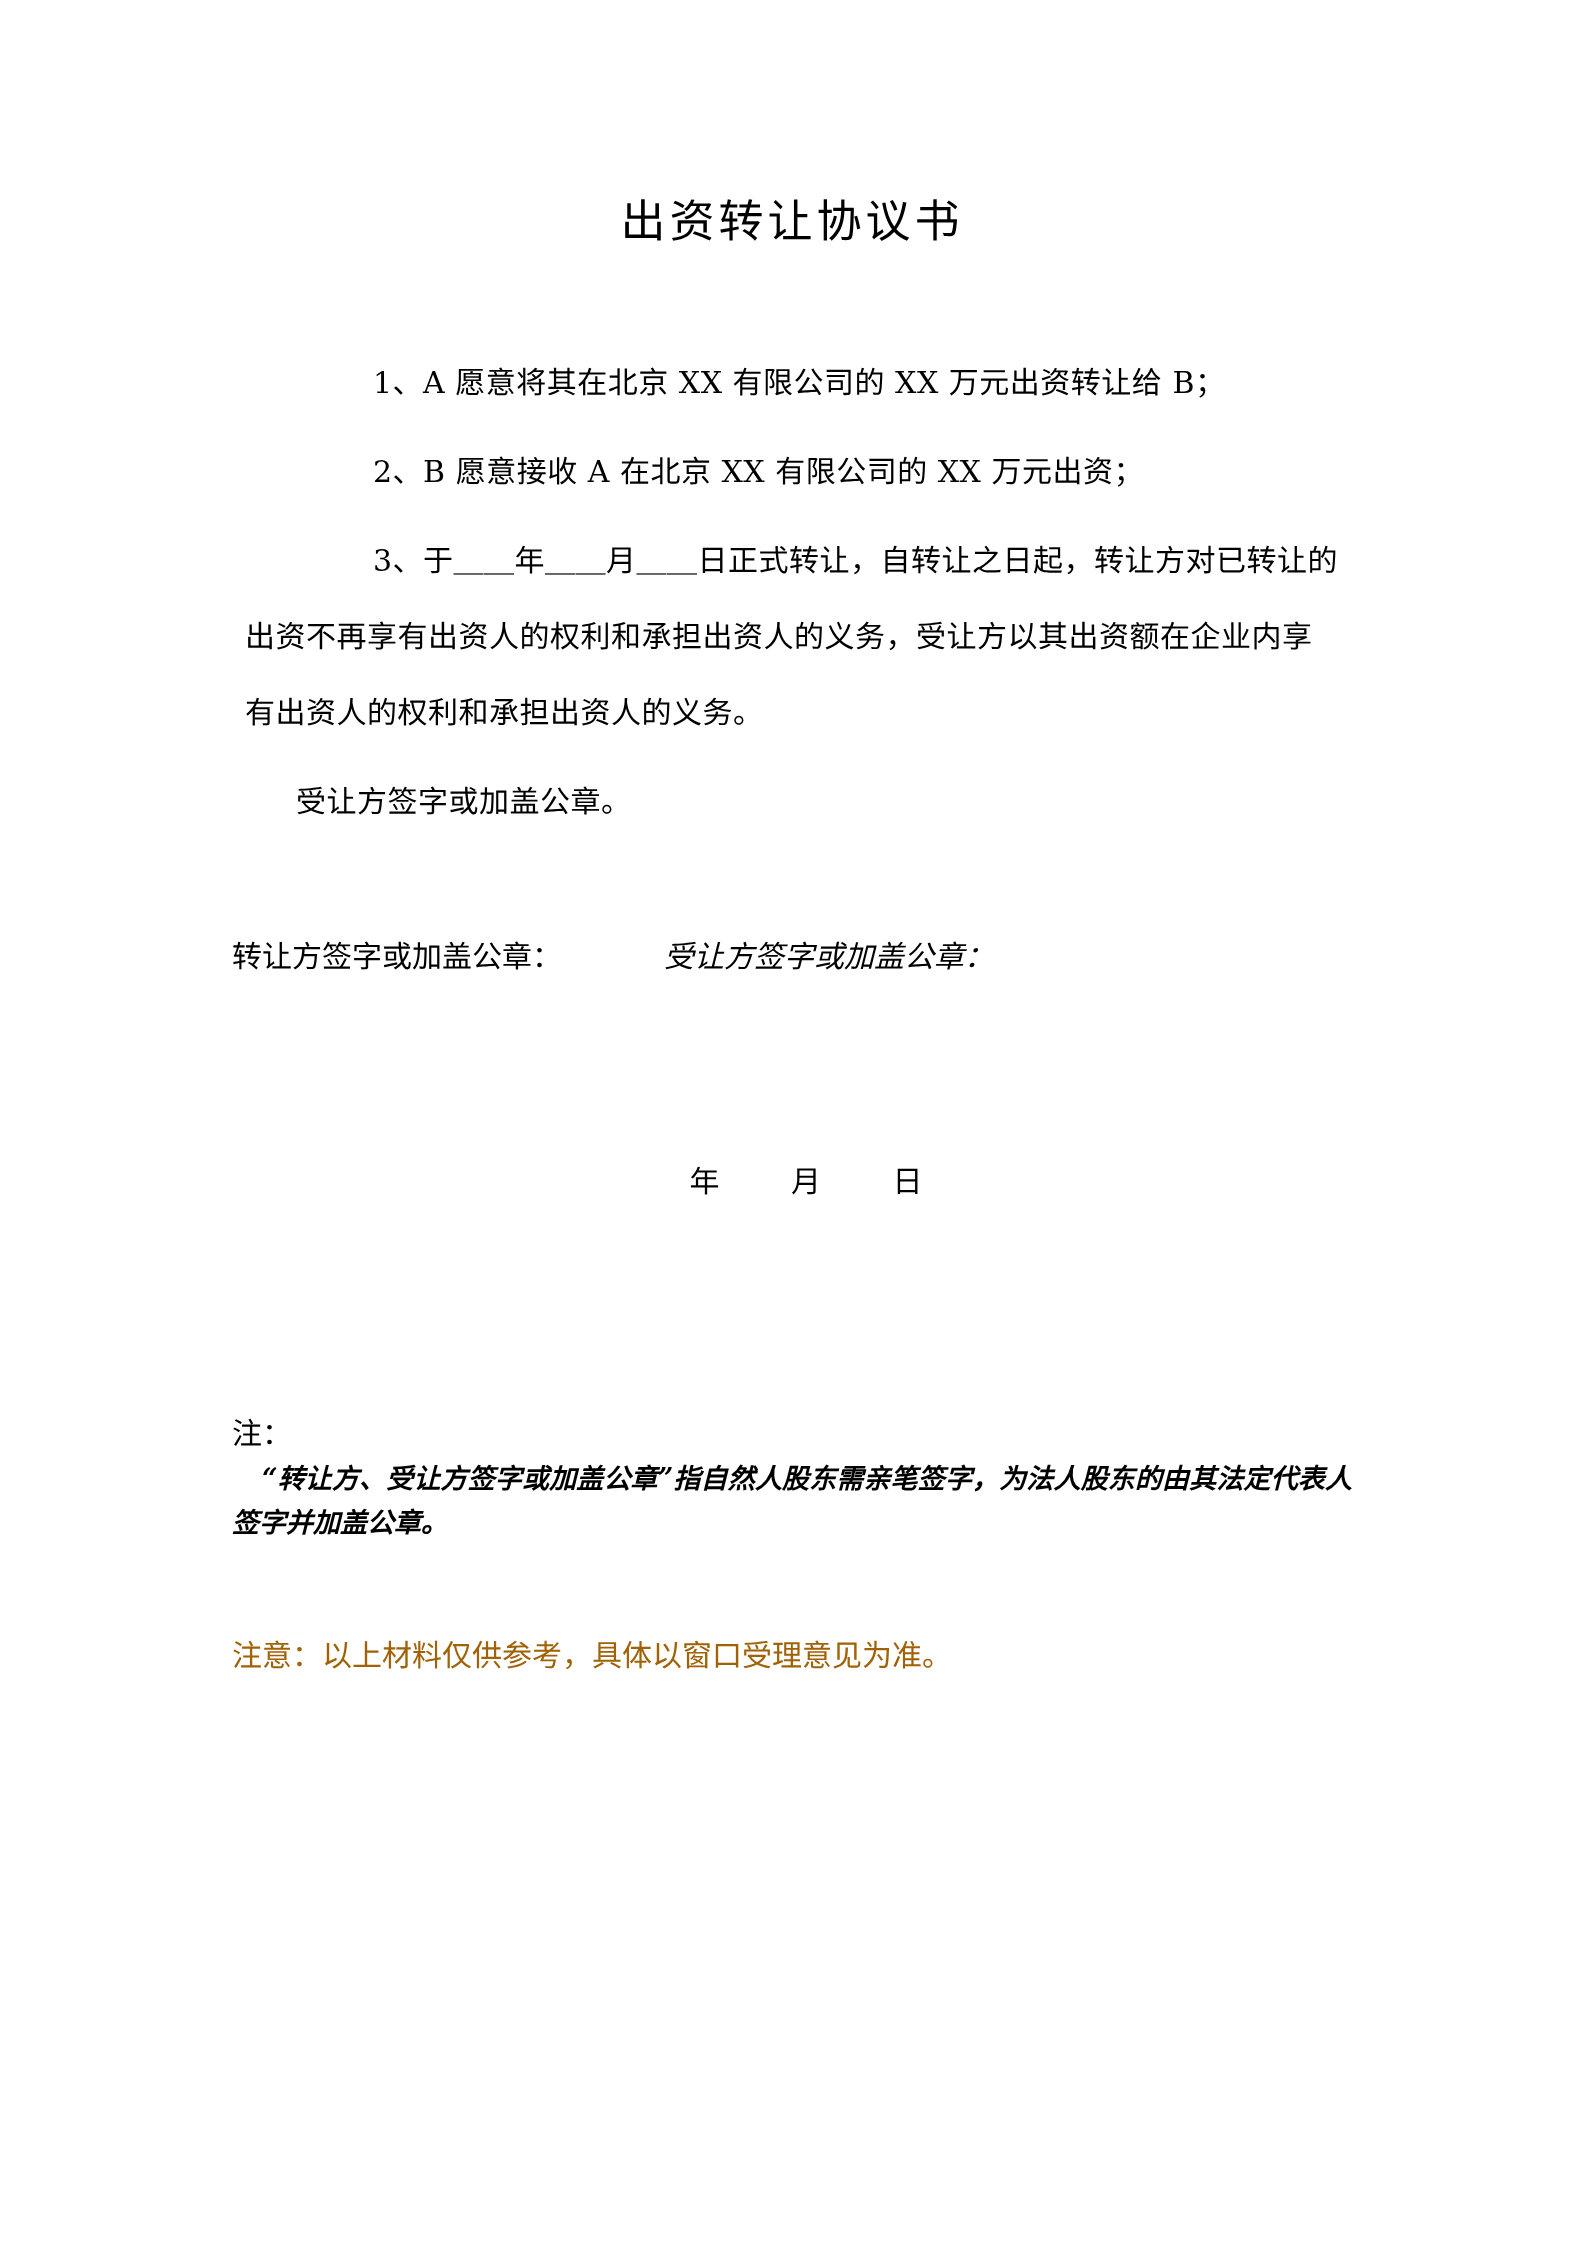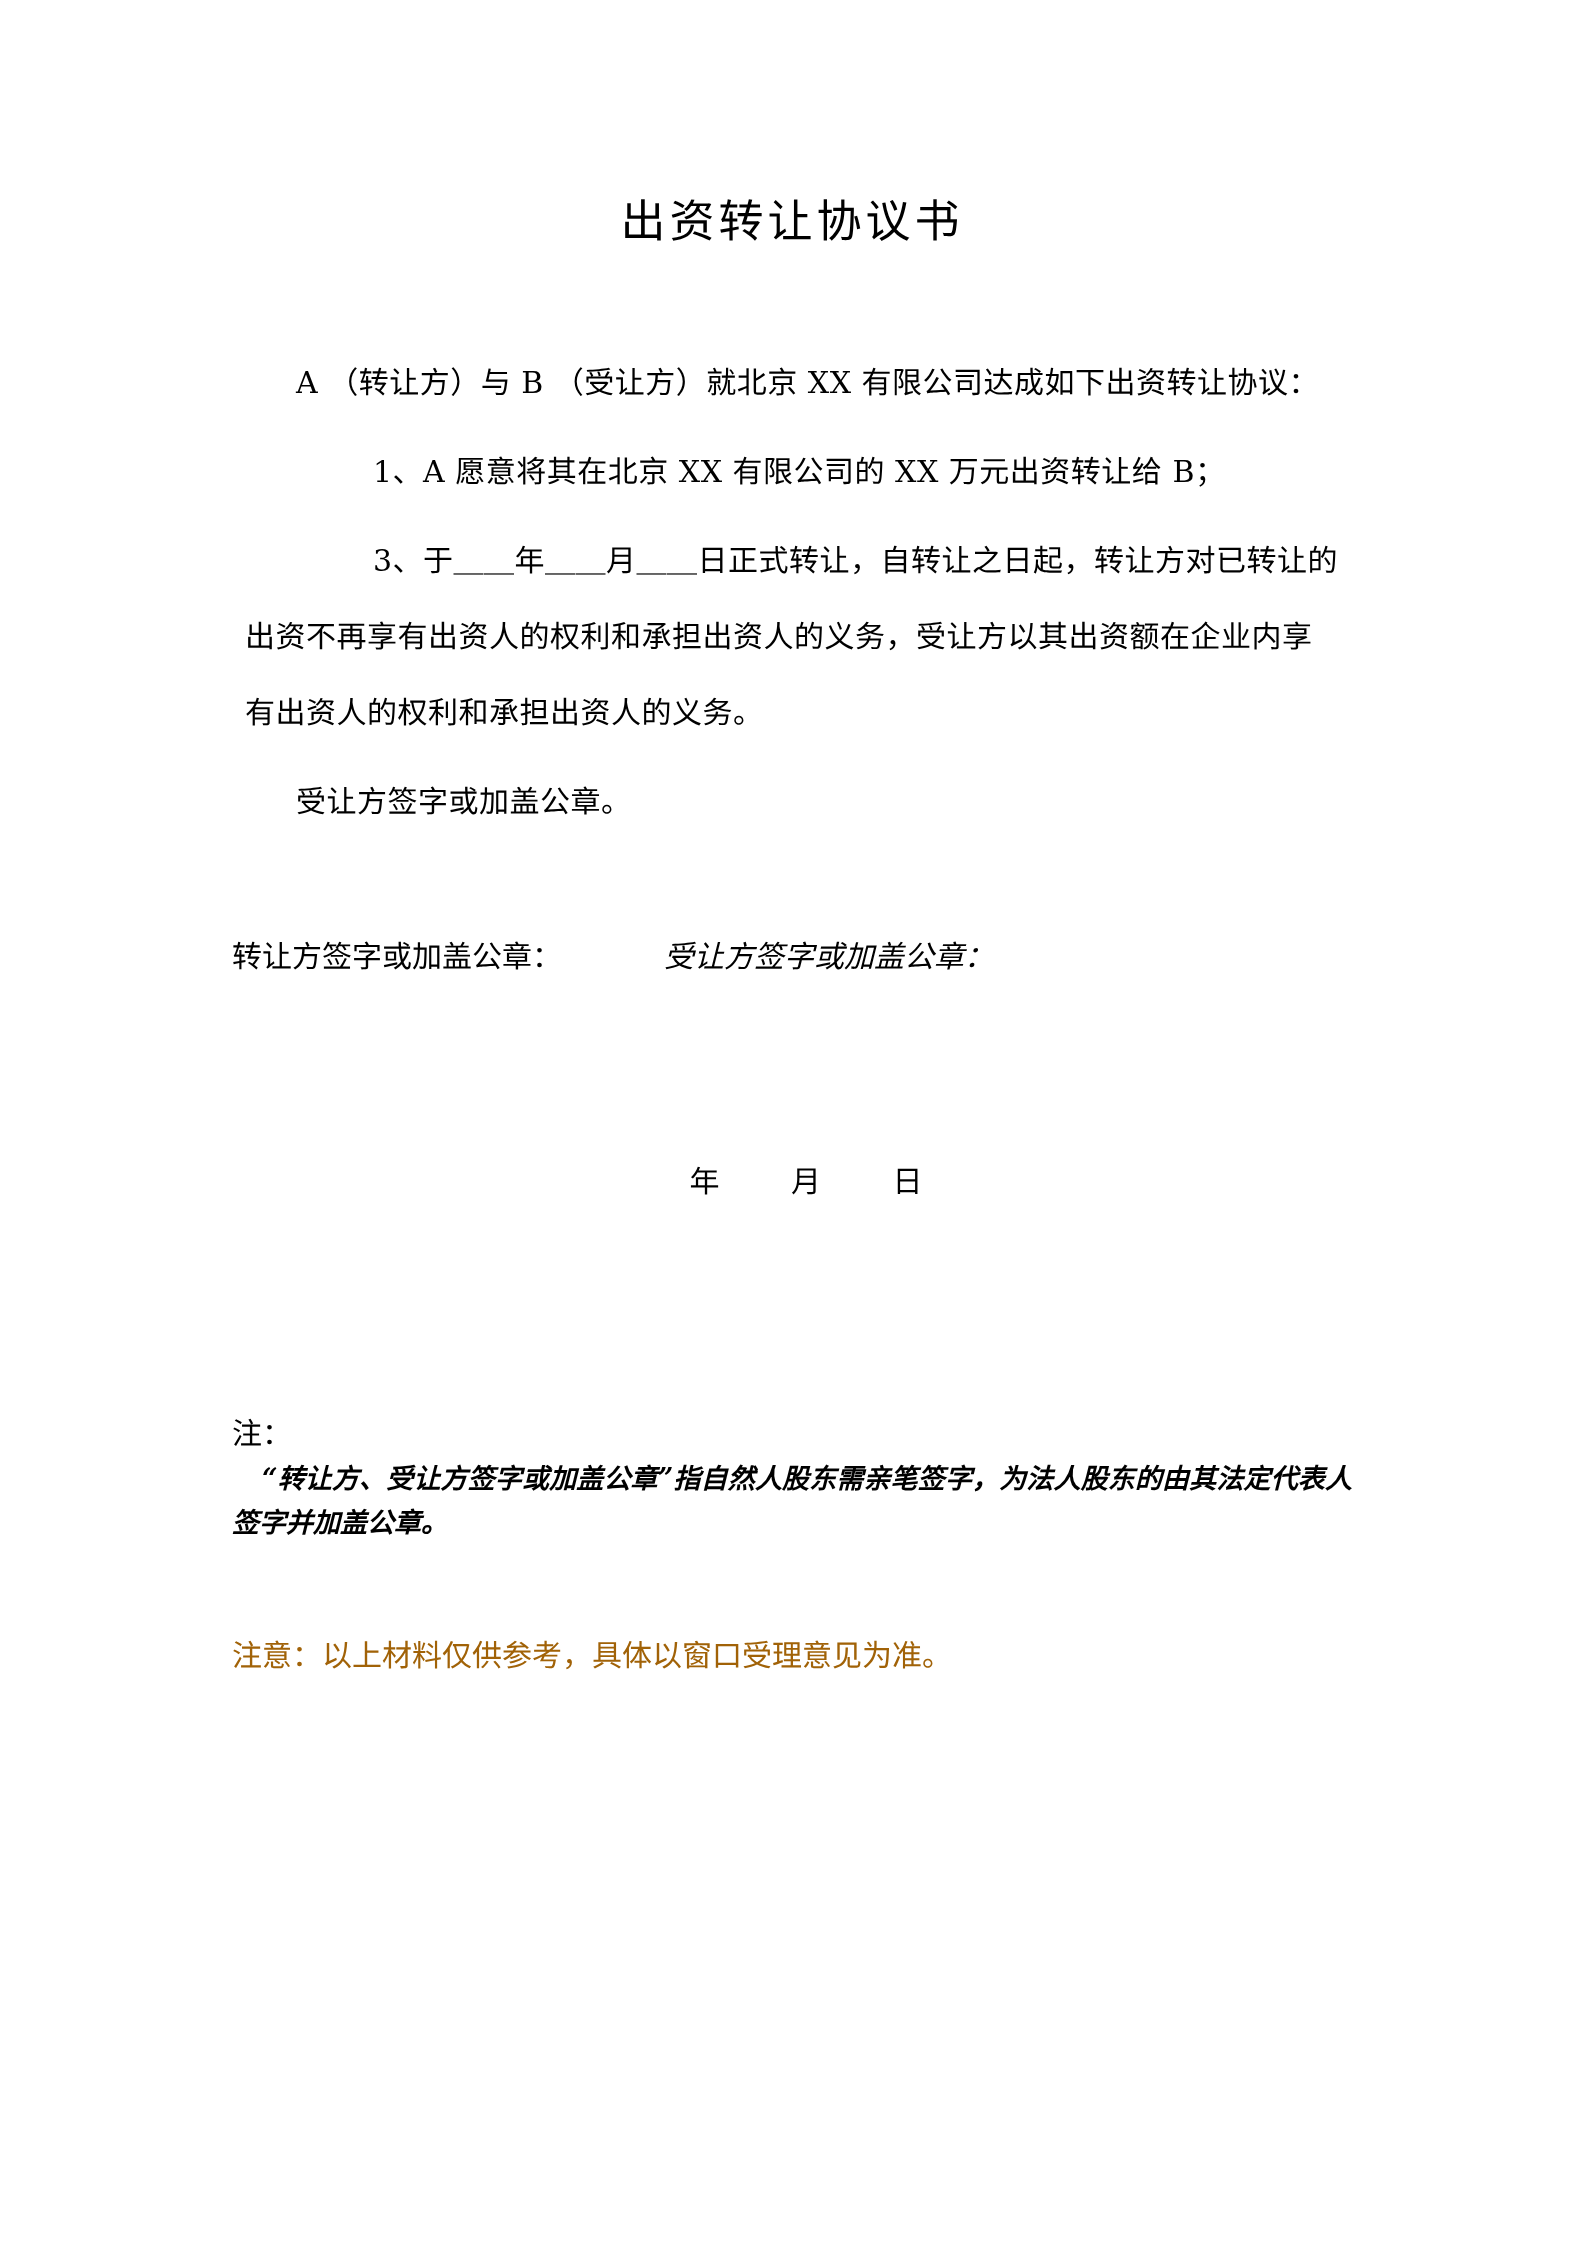--- a/index.html
+++ b/index.html
@@ -116,26 +116,28 @@
 </head>
 <body>
 
 <div class="page">
   <div class="content">
 
     <h1 class="doc-title">出资转让协议书</h1>
 
     <div class="body-block">
 
-      <p class="para indent2">A （转让方）与 B （受让方）就北京 XX 有限公司达成如下出资转让协议：</p>
 
       <p class="num-item">
         <span class="num">1、</span><span>A 愿意将其在北京 XX 有限公司的 XX 万元出资转让给 B；</span>
       </p>
 
+      <p class="num-item">
+        <span class="num">2、</span><span>B 愿意接收 A 在北京 XX 有限公司的 XX 万元出资；</span>
+      </p>
 
       <p class="num-item">
         <span class="num">3、</span><span>于＿＿年＿＿月＿＿日正式转让，自转让之日起，转让方对已转让的出资不再享有出资人的权利和承担出资人的义务，受让方以其出资额在企业内享有出资人的权利和承担出资人的义务。</span>
       </p>
 
       <p class="para indent2">受让方签字或加盖公章。</p>
     </div>
 
     <div class="sign-row">
       <span class="sign-left">转让方签字或加盖公章：</span>

